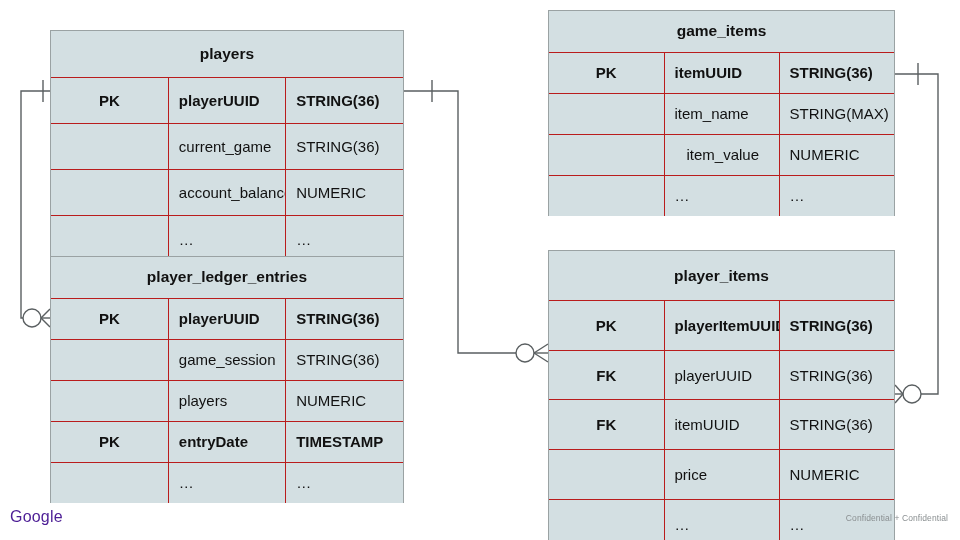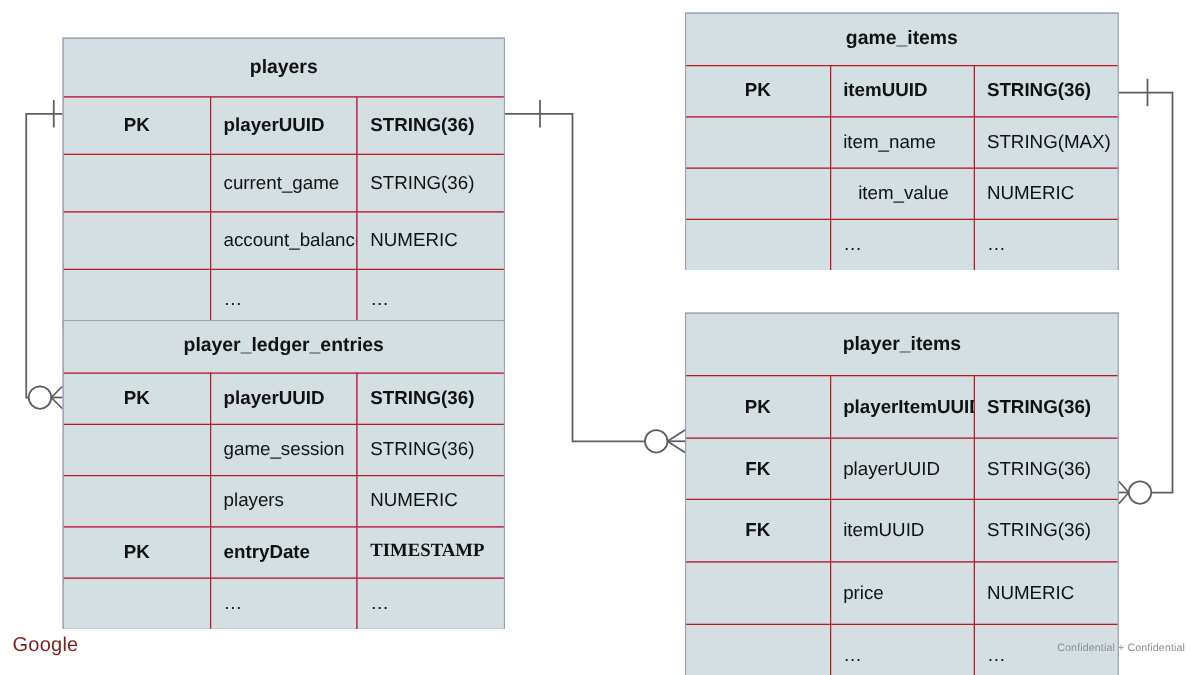--- a/index.html
+++ b/index.html
@@ -88,21 +88,21 @@
   #ledger        { left: 50px;  top: 256px; width: 354px; height: 247px; }
   
   #game_items    { left: 548px; top: 10px;  width: 347px; height: 206px; }
   #player_items  { left: 548px; top: 250px; width: 347px; height: 300px; }
 
   .footer-brand {
     position: absolute;
     left: 10px;
     top: 508px;
     font-size: 16px;
-    color: #7f1d1d;
+    color: #4c1d95;
     letter-spacing: 0.2px;
   }
   .footer-note {
     position: absolute;
     right: 12px;
     top: 513px;
     font-size: 8.5px;
     color: #8a8f91;
     letter-spacing: 0.1px;
   }
@@ -212,21 +212,21 @@
         <td class="typecol" style="width: 136px;">STRING(36)</td>
       </tr>
       <tr>
         <td class="keycol" style="width: 49px;"></td>
         <td class="namecol" style="width: 169px;">players</td>
         <td class="typecol" style="width: 136px;">NUMERIC</td>
       </tr>
       <tr class="pk">
         <td class="keycol" style="width: 49px;">PK</td>
         <td class="namecol" style="width: 169px;">entryDate</td>
-        <td class="typecol" style="width: 136px; font-family: Liberation Serif, serif;">TIMESTAMP</td>
+        <td class="typecol" style="width: 136px;">TIMESTAMP</td>
       </tr>
       <tr>
         <td class="keycol" style="width: 49px;"></td>
         <td class="namecol ellipsis" style="width: 169px;">…</td>
         <td class="typecol ellipsis" style="width: 136px;">…</td>
       </tr>
     </tbody>
       </table>
   </div>
 

